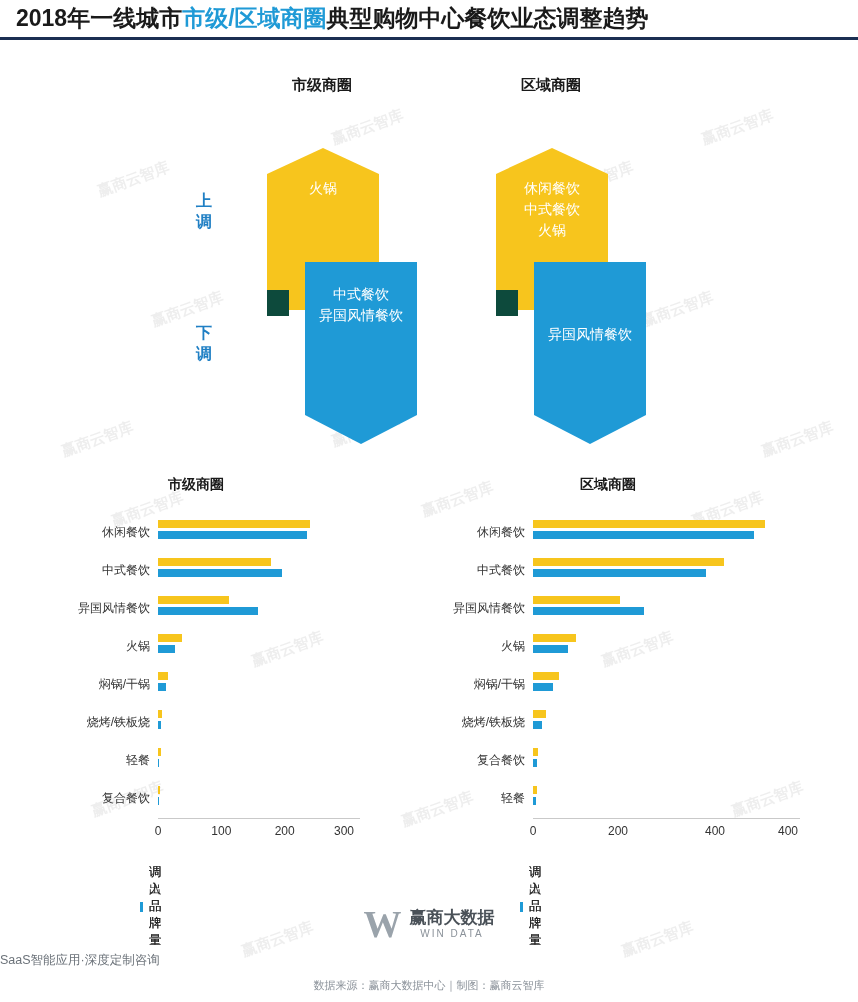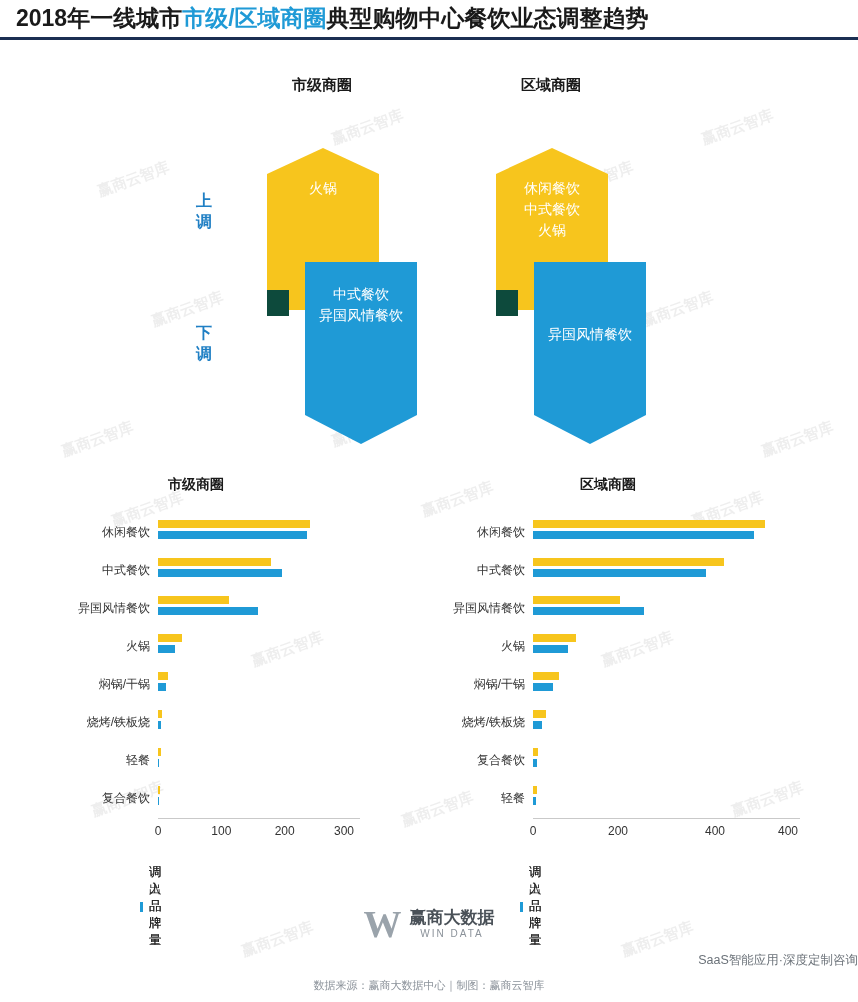--- a/index.html
+++ b/index.html
@@ -159,21 +159,21 @@
     font-size: 38px;
     font-weight: bold;
     color: #9aa3ab;
     line-height: 38px;
     font-family: "Liberation Serif", serif;
   }
   .brand-block { text-align: center; }
   .brand-cn { font-size: 17px; font-weight: bold; color: #4a5158; line-height: 19px; }
   .brand-en { font-size: 10px; letter-spacing: 2px; color: #8a9199; line-height: 13px; }
   .tagline {
-    position: absolute; left: 0; width: 858px; text-align: right;
+    position: absolute; left: 0; width: 858px; text-align: left;
     font-size: 12.5px; color: #6b7279;
   }
   .source {
     position: absolute; left: 0; width: 858px; text-align: center;
     font-size: 11px; color: #8a9199;
   }
 </style>
 </head>
 <body>
 

